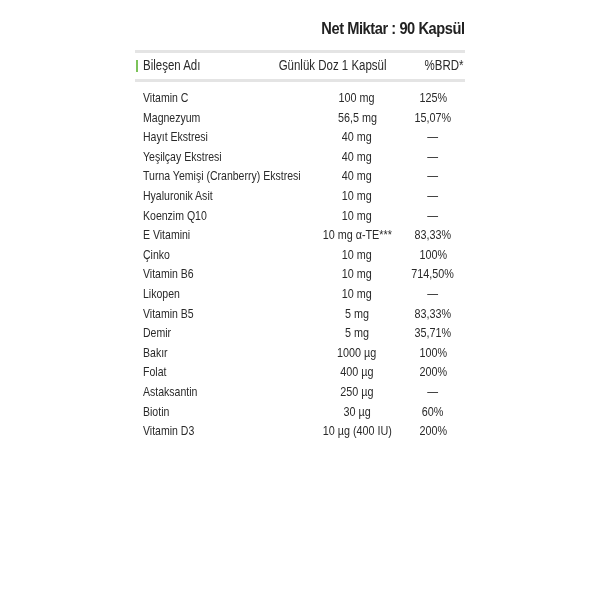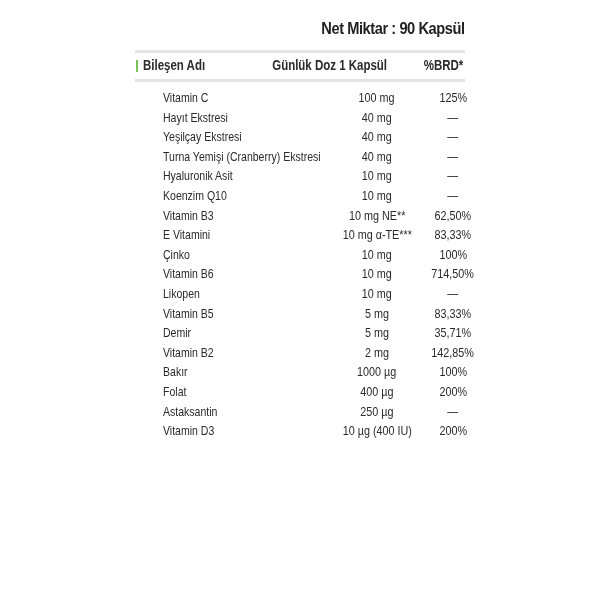--- a/index.html
+++ b/index.html
@@ -49,21 +49,21 @@
     width: 2px;
     height: 12px;
     background: #7cc35a;
   }
   .header-row {
     position: absolute;
     left: 0;
     top: 57px;
     width: 330px;
     height: 18px;
-    font-weight: bold;
+    font-weight: normal;
     font-size: 14px;
   }
   .header-row span {
     position: absolute;
     top: 0;
     white-space: nowrap;
     transform: scaleX(0.82);
   }
   .h-name { left: 8px; transform-origin: left center !important; }
   .h-dose { right: 78px; transform-origin: right center !important; }
@@ -72,21 +72,20 @@
   .rows {
     position: absolute;
     left: 0;
     top: 88px;
     width: 330px;
   }
   .row {
     position: relative;
     height: 19.6px;
     font-size: 13.5px;
-    margin-left: 20px;
   }
   .row span {
     position: absolute;
     top: 0;
     white-space: nowrap;
     line-height: 19.6px;
   }
   .c-name {
     left: 8px;
     transform: scaleX(0.78);
@@ -131,20 +130,29 @@
       <div class="row">
         <span class="c-name">Vitamin C</span>
         <span class="c-dose">
           <i>100 mg</i>
         </span>
         <span class="c-rda">
           <i>125%</i>
         </span>
       </div>
       <div class="row">
+        <span class="c-name">Magnezyum</span>
+        <span class="c-dose">
+          <i>56,5 mg</i>
+        </span>
+        <span class="c-rda">
+          <i>15,07%</i>
+        </span>
+      </div>
+      <div class="row">
         <span class="c-name">Hayıt Ekstresi</span>
         <span class="c-dose">
           <i>40 mg</i>
         </span>
         <span class="c-rda">
           <i>—</i>
         </span>
       </div>
       <div class="row">
         <span class="c-name">Yeşilçay Ekstresi</span>
@@ -176,29 +184,20 @@
       <div class="row">
         <span class="c-name">Koenzim Q10</span>
         <span class="c-dose">
           <i>10 mg</i>
         </span>
         <span class="c-rda">
           <i>—</i>
         </span>
       </div>
       <div class="row">
-        <span class="c-name">Vitamin B3</span>
-        <span class="c-dose">
-          <i>10 mg NE**</i>
-        </span>
-        <span class="c-rda">
-          <i>62,50%</i>
-        </span>
-      </div>
-      <div class="row">
         <span class="c-name">E Vitamini</span>
         <span class="c-dose">
           <i>10 mg α-TE***</i>
         </span>
         <span class="c-rda">
           <i>83,33%</i>
         </span>
       </div>
       <div class="row">
         <span class="c-name">Çinko</span>
@@ -239,29 +238,20 @@
       <div class="row">
         <span class="c-name">Demir</span>
         <span class="c-dose">
           <i>5 mg</i>
         </span>
         <span class="c-rda">
           <i>35,71%</i>
         </span>
       </div>
       <div class="row">
-        <span class="c-name">Vitamin B2</span>
-        <span class="c-dose">
-          <i>2 mg</i>
-        </span>
-        <span class="c-rda">
-          <i>142,85%</i>
-        </span>
-      </div>
-      <div class="row">
         <span class="c-name">Bakır</span>
         <span class="c-dose">
           <i>1000 µg</i>
         </span>
         <span class="c-rda">
           <i>100%</i>
         </span>
       </div>
       <div class="row">
         <span class="c-name">Folat</span>
@@ -272,20 +262,29 @@
           <i>200%</i>
         </span>
       </div>
       <div class="row">
         <span class="c-name">Astaksantin</span>
         <span class="c-dose">
           <i>250 µg</i>
         </span>
         <span class="c-rda">
           <i>—</i>
+        </span>
+      </div>
+      <div class="row">
+        <span class="c-name">Biotin</span>
+        <span class="c-dose">
+          <i>30 µg</i>
+        </span>
+        <span class="c-rda">
+          <i>60%</i>
         </span>
       </div>
       <div class="row">
         <span class="c-name">Vitamin D3</span>
         <span class="c-dose">
           <i>10 µg (400 IU)</i>
         </span>
         <span class="c-rda">
           <i>200%</i>
         </span>

